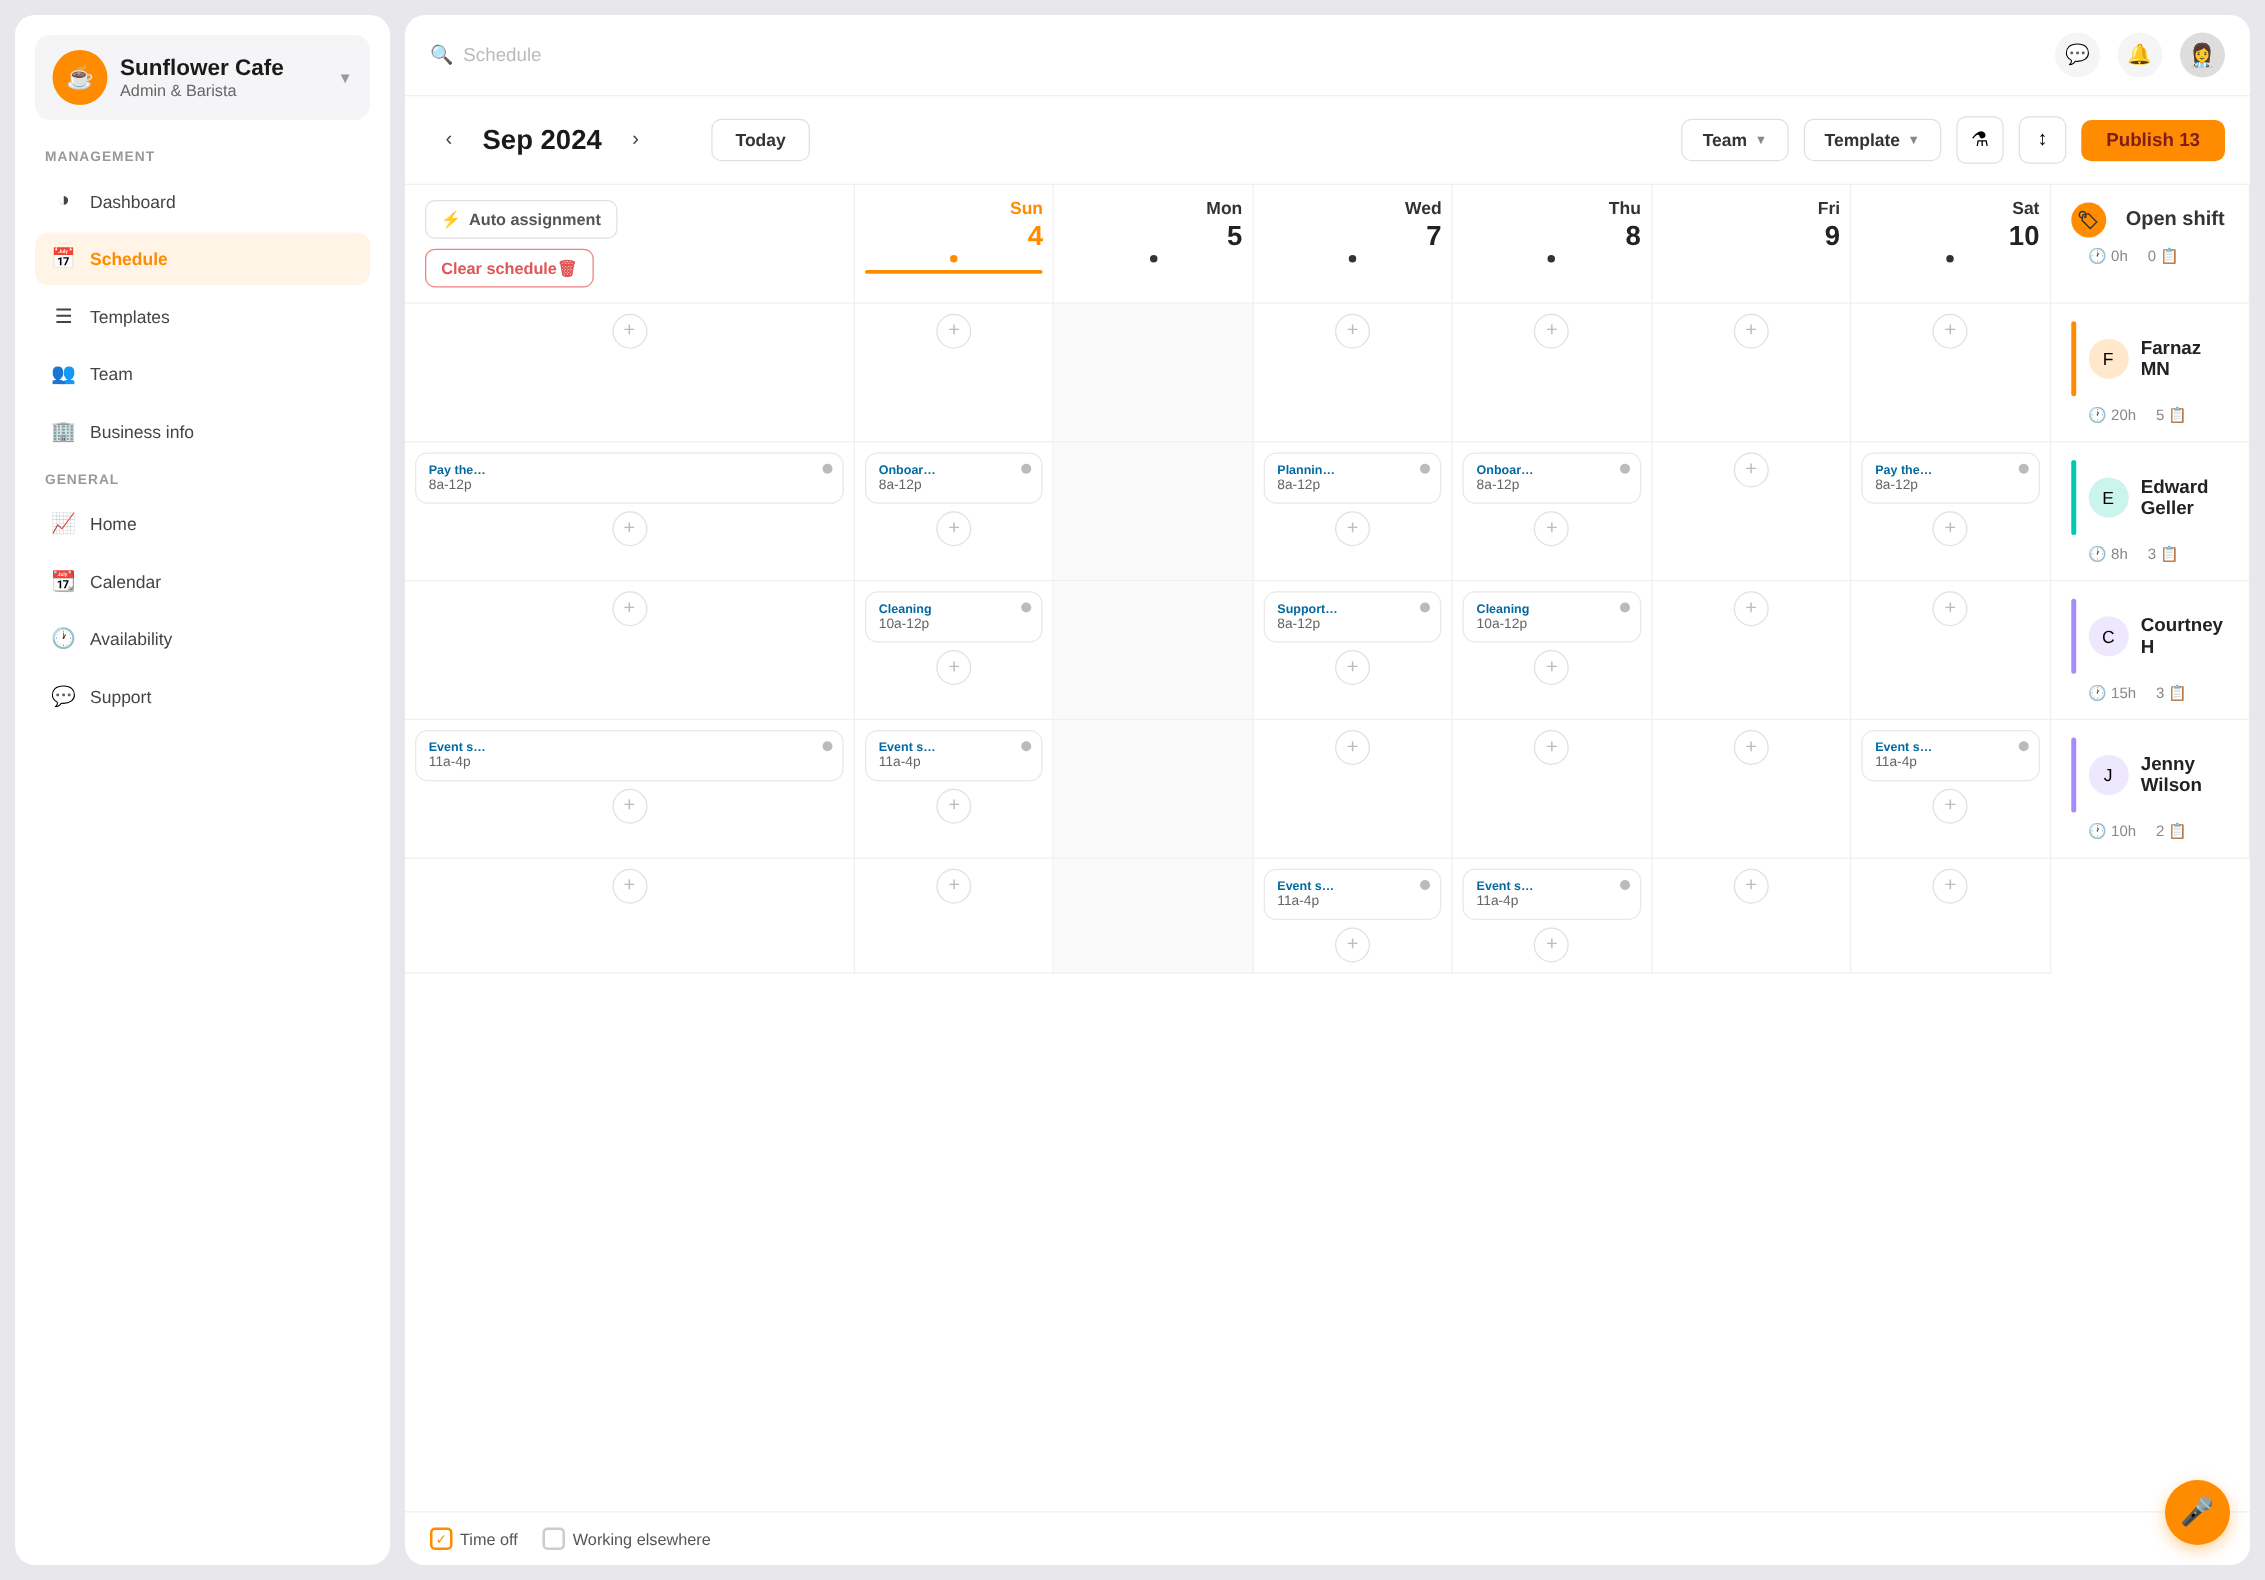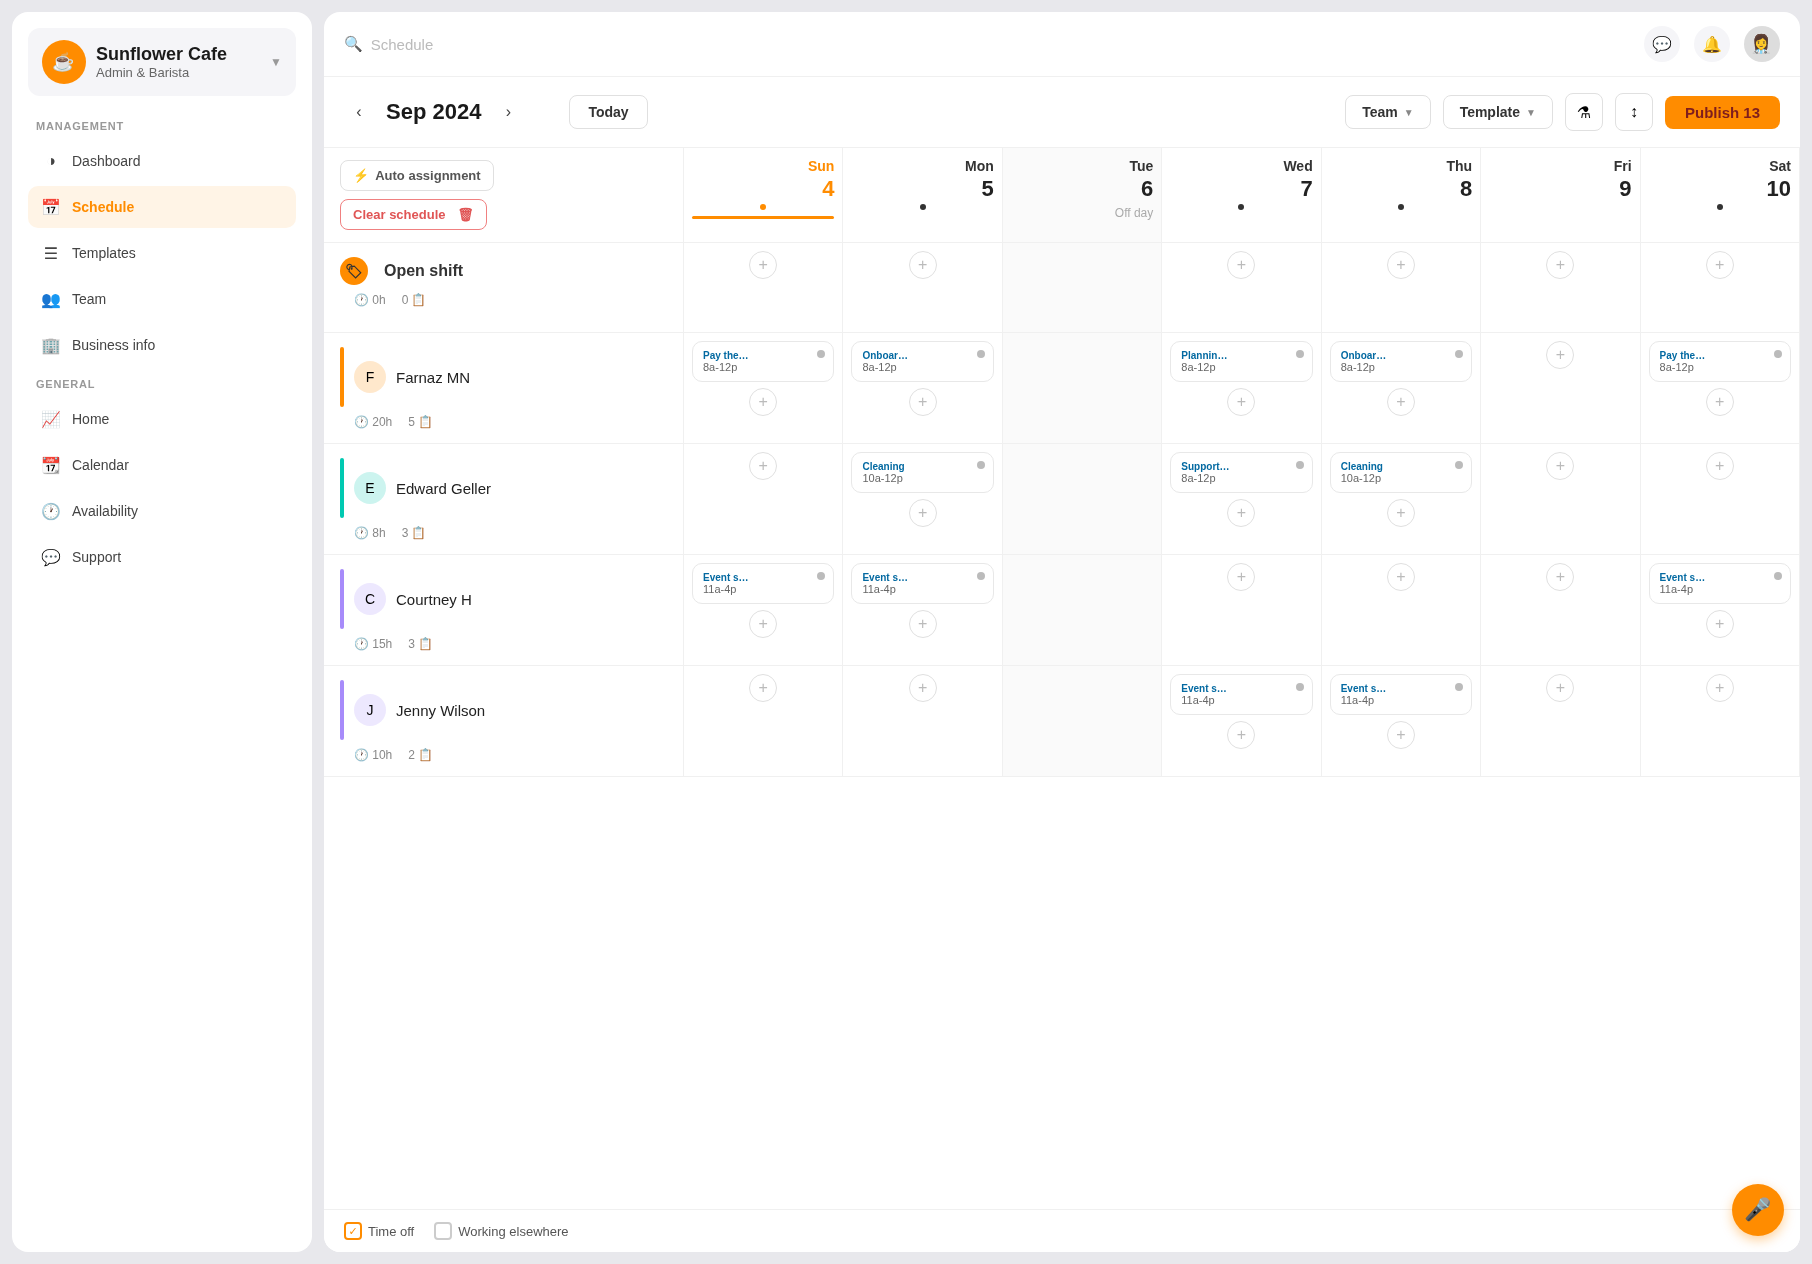--- a/index.html
+++ b/index.html
@@ -40,38 +40,38 @@
     .dropdown-btn { display: flex; align-items: center; gap: 6px; padding: 8px 16px; border-radius: 8px; border: 1.5px solid #e0e0e0; background: #fff; font-size: 14px; font-weight: 600; cursor: pointer; color: #333; }
     .dropdown-btn .arrow { font-size: 10px; color: #888; }
     .filter-btn { width: 38px; height: 38px; border-radius: 8px; border: 1.5px solid #e0e0e0; background: #fff; cursor: pointer; display: flex; align-items: center; justify-content: center; font-size: 16px; }
     .publish-btn { padding: 8px 20px; border-radius: 8px; border: none; background: #ff8c00; color: #7f1d1d; font-size: 15px; font-weight: 700; cursor: pointer; }
     
     
     .sched-body { flex: 1; overflow-y: auto; overflow-x: auto; }
     .sched-grid { display: grid; grid-template-columns: 360px repeat(7, 1fr); min-width: 900px; }
     .grid-header-left { padding: 12px 16px; display: flex; flex-direction: column; gap: 8px; border-right: 1px solid #f0f0f0; border-bottom: 1px solid #f0f0f0; }
     .auto-assign-btn { display: flex; align-items: center; gap: 6px; padding: 7px 12px; border-radius: 8px; border: 1.5px solid #e0e0e0; background: #fff; font-size: 13px; font-weight: 600; cursor: pointer; color: #555; width: fit-content; }
-    .clear-btn { display: flex; align-items: center; gap: 12px; padding: 7px 12px; border-radius: 8px; border: 1.5px solid #f08080; background: #fff; font-size: 13px; font-weight: 600; cursor: pointer; color: #e05555; width: fit-content; }
+    .clear-btn { display: flex; align-items: center; gap: 0; padding: 7px 12px; border-radius: 8px; border: 1.5px solid #f08080; background: #fff; font-size: 13px; font-weight: 600; cursor: pointer; color: #e05555; width: fit-content; }
     
     .day-header { padding: 10px 8px; text-align: right; border-right: 1px solid #f0f0f0; border-bottom: 1px solid #f0f0f0; }
     .day-header.active-day .day-name { color: #ff8c00; }
     .day-header.active-day .day-num { color: #ff8c00; }
     .day-header.off-day { background: #fafafa; }
     .day-name { font-size: 14px; font-weight: 700; color: #333; }
     .day-num { font-size: 22px; font-weight: 700; color: #222; margin: 2px 0; }
     .day-dot { width: 6px; height: 6px; background: #333; border-radius: 50%; margin: 0 auto; }
     .day-dot.orange { background: #ff8c00; }
     .off-label { font-size: 12px; color: #aaa; margin-top: 4px; }
     .day-underline { height: 3px; background: #ff8c00; border-radius: 2px; margin-top: 6px; }
     
     .row-left { padding: 14px 16px; border-right: 1px solid #f0f0f0; border-bottom: 1px solid #f0f0f0; display: flex; flex-direction: column; }
     .person-row { display: flex; align-items: center; gap: 10px; }
     .person-color-bar { width: 4px; height: 60px; border-radius: 4px; flex-shrink: 0; }
     .person-avatar { width: 32px; height: 32px; border-radius: 50%; background: #ddd; display: flex; align-items: center; justify-content: center; font-size: 14px; overflow: hidden; flex-shrink: 0; }
-    .person-name { font-size: 15px; font-weight: 400; color: #222; }
+    .person-name { font-size: 15px; font-weight: 700; color: #222; }
     .row-meta { display: flex; align-items: center; gap: 16px; margin-top: 8px; padding-left: 14px; color: #888; font-size: 12px; }
     
     .open-shift-label { font-size: 16px; font-weight: 600; color: #333; display: flex; align-items: center; gap: 8px; }
     
     .cell { padding: 8px; border-right: 1px solid #f0f0f0; border-bottom: 1px solid #f0f0f0; display: flex; flex-direction: column; gap: 6px; align-items: center; min-height: 90px; }
     .cell.off { background: #fafafa; }
     
     .shift-card { background: #fff; border: 1px solid #e8e8e8; border-radius: 10px; padding: 8px 10px; width: 100%; position: relative; cursor: pointer; }
     .shift-dot { position: absolute; top: 8px; right: 8px; width: 8px; height: 8px; background: #bbb; border-radius: 50%; }
     .shift-title { font-size: 10px; font-weight: 700; color: #0369a1; }
@@ -205,25 +205,20 @@
           <div class="day-name">Sun</div>
           <div class="day-num">4</div>
           <div class="day-dot orange"></div>
           <div class="day-underline"></div>
         </div>
         <div class="day-header">
           <div class="day-name">Mon</div>
           <div class="day-num">5</div>
           <div class="day-dot"></div>
         </div>
-        <div class="day-header off-day">
-          <div class="day-name">Tue</div>
-          <div class="day-num">6</div>
-          <div class="off-label">Off day</div>
-        </div>
         <div class="day-header">
           <div class="day-name">Wed</div>
           <div class="day-num">7</div>
           <div class="day-dot"></div>
         </div>
         <div class="day-header">
           <div class="day-name">Thu</div>
           <div class="day-num">8</div>
           <div class="day-dot"></div>
         </div>

